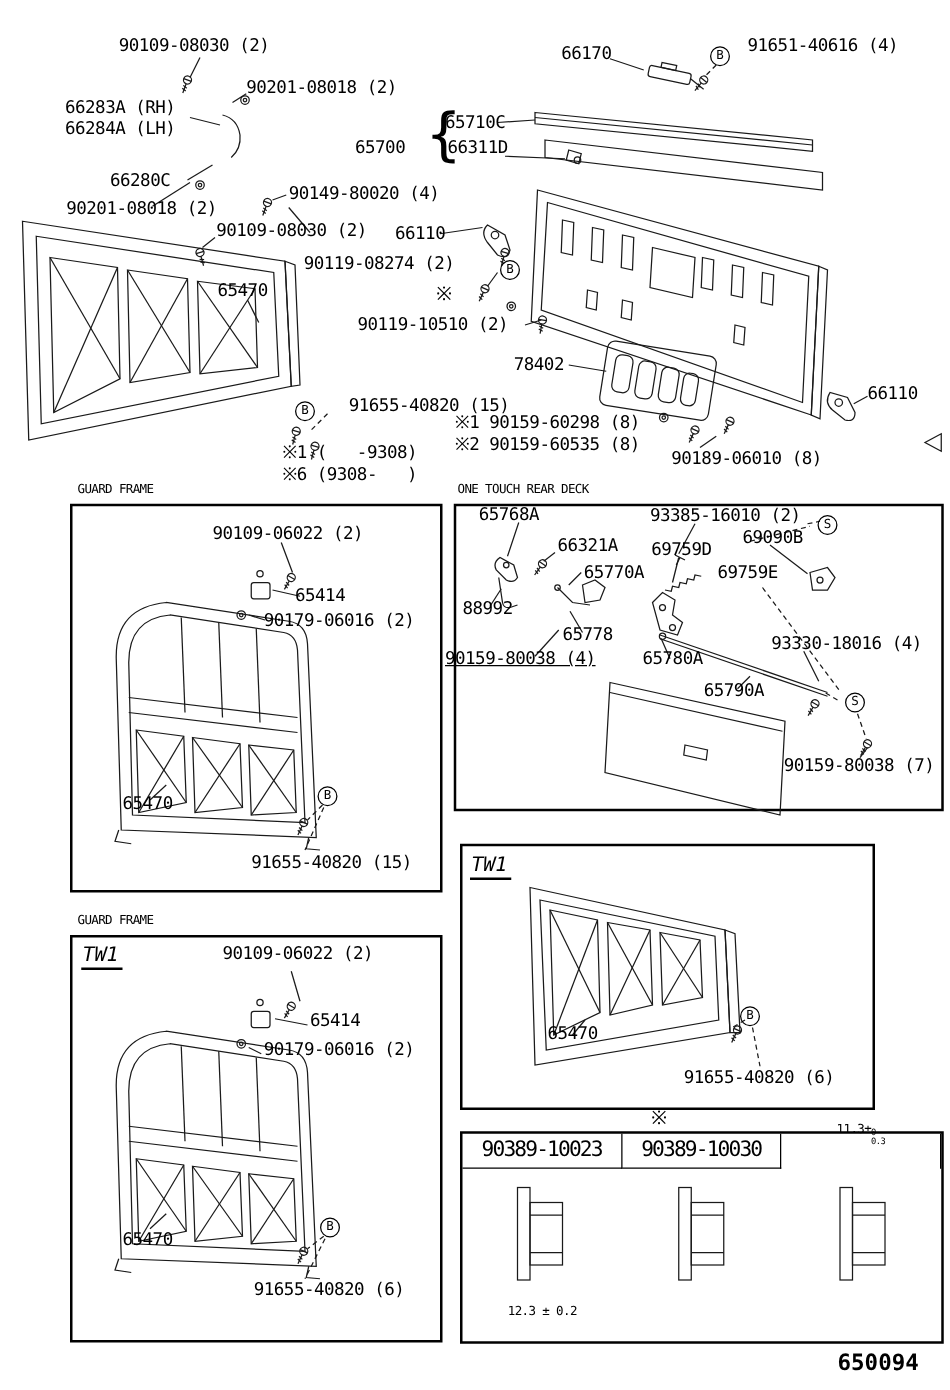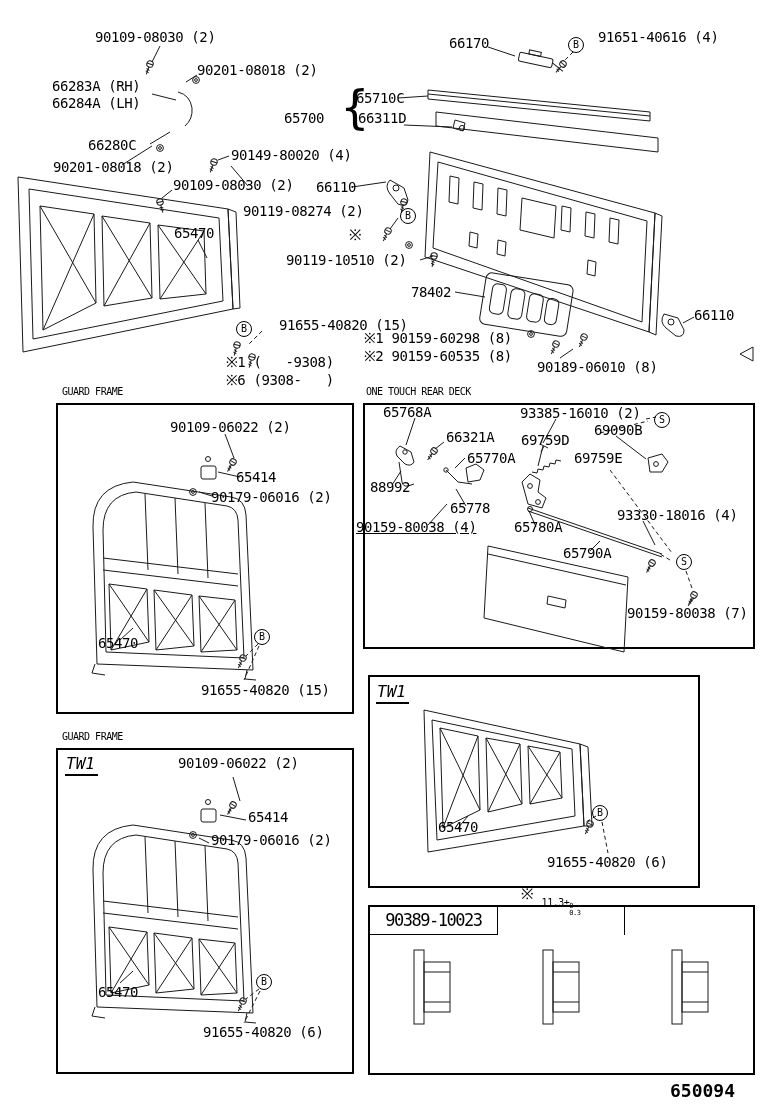--- a/index.html
+++ b/index.html
@@ -358,23 +358,30 @@
       <span class="callout circ" style="left: 256px; top: 974px;">B</span>
       <span class="callout" style="left: 203px; top: 1025px;">91655-40820 (6)</span>
       <span class="callout" style="left: 438px; top: 820px;">65470</span>
       <span class="callout circ" style="left: 592px; top: 805px;">B</span>
       <span class="callout" style="left: 547px; top: 855px;">91655-40820 (6)</span>
       <span class="callout marker" style="left: 521px; top: 887px;">※</span>
     </div>
 
   <div id="ftable">
     <div class="th">90389-10023</div>
+    <div class="th">90389-10030</div>
     <div class="td">
       <div class="dim"><span>11.3±</span><span class="frac">
             <span>0</span>
             <span>0.3</span>
           </span></div>
     </div>
+    <div class="td last">
+      <div class="dim"><span>12.3 ± 0.2</span><span class="frac">
+            <span></span>
+            <span></span>
+          </span></div>
+    </div>
   </div>
 
   <div id="figno">650094</div>
 
 </div>
 
 </body></html>

